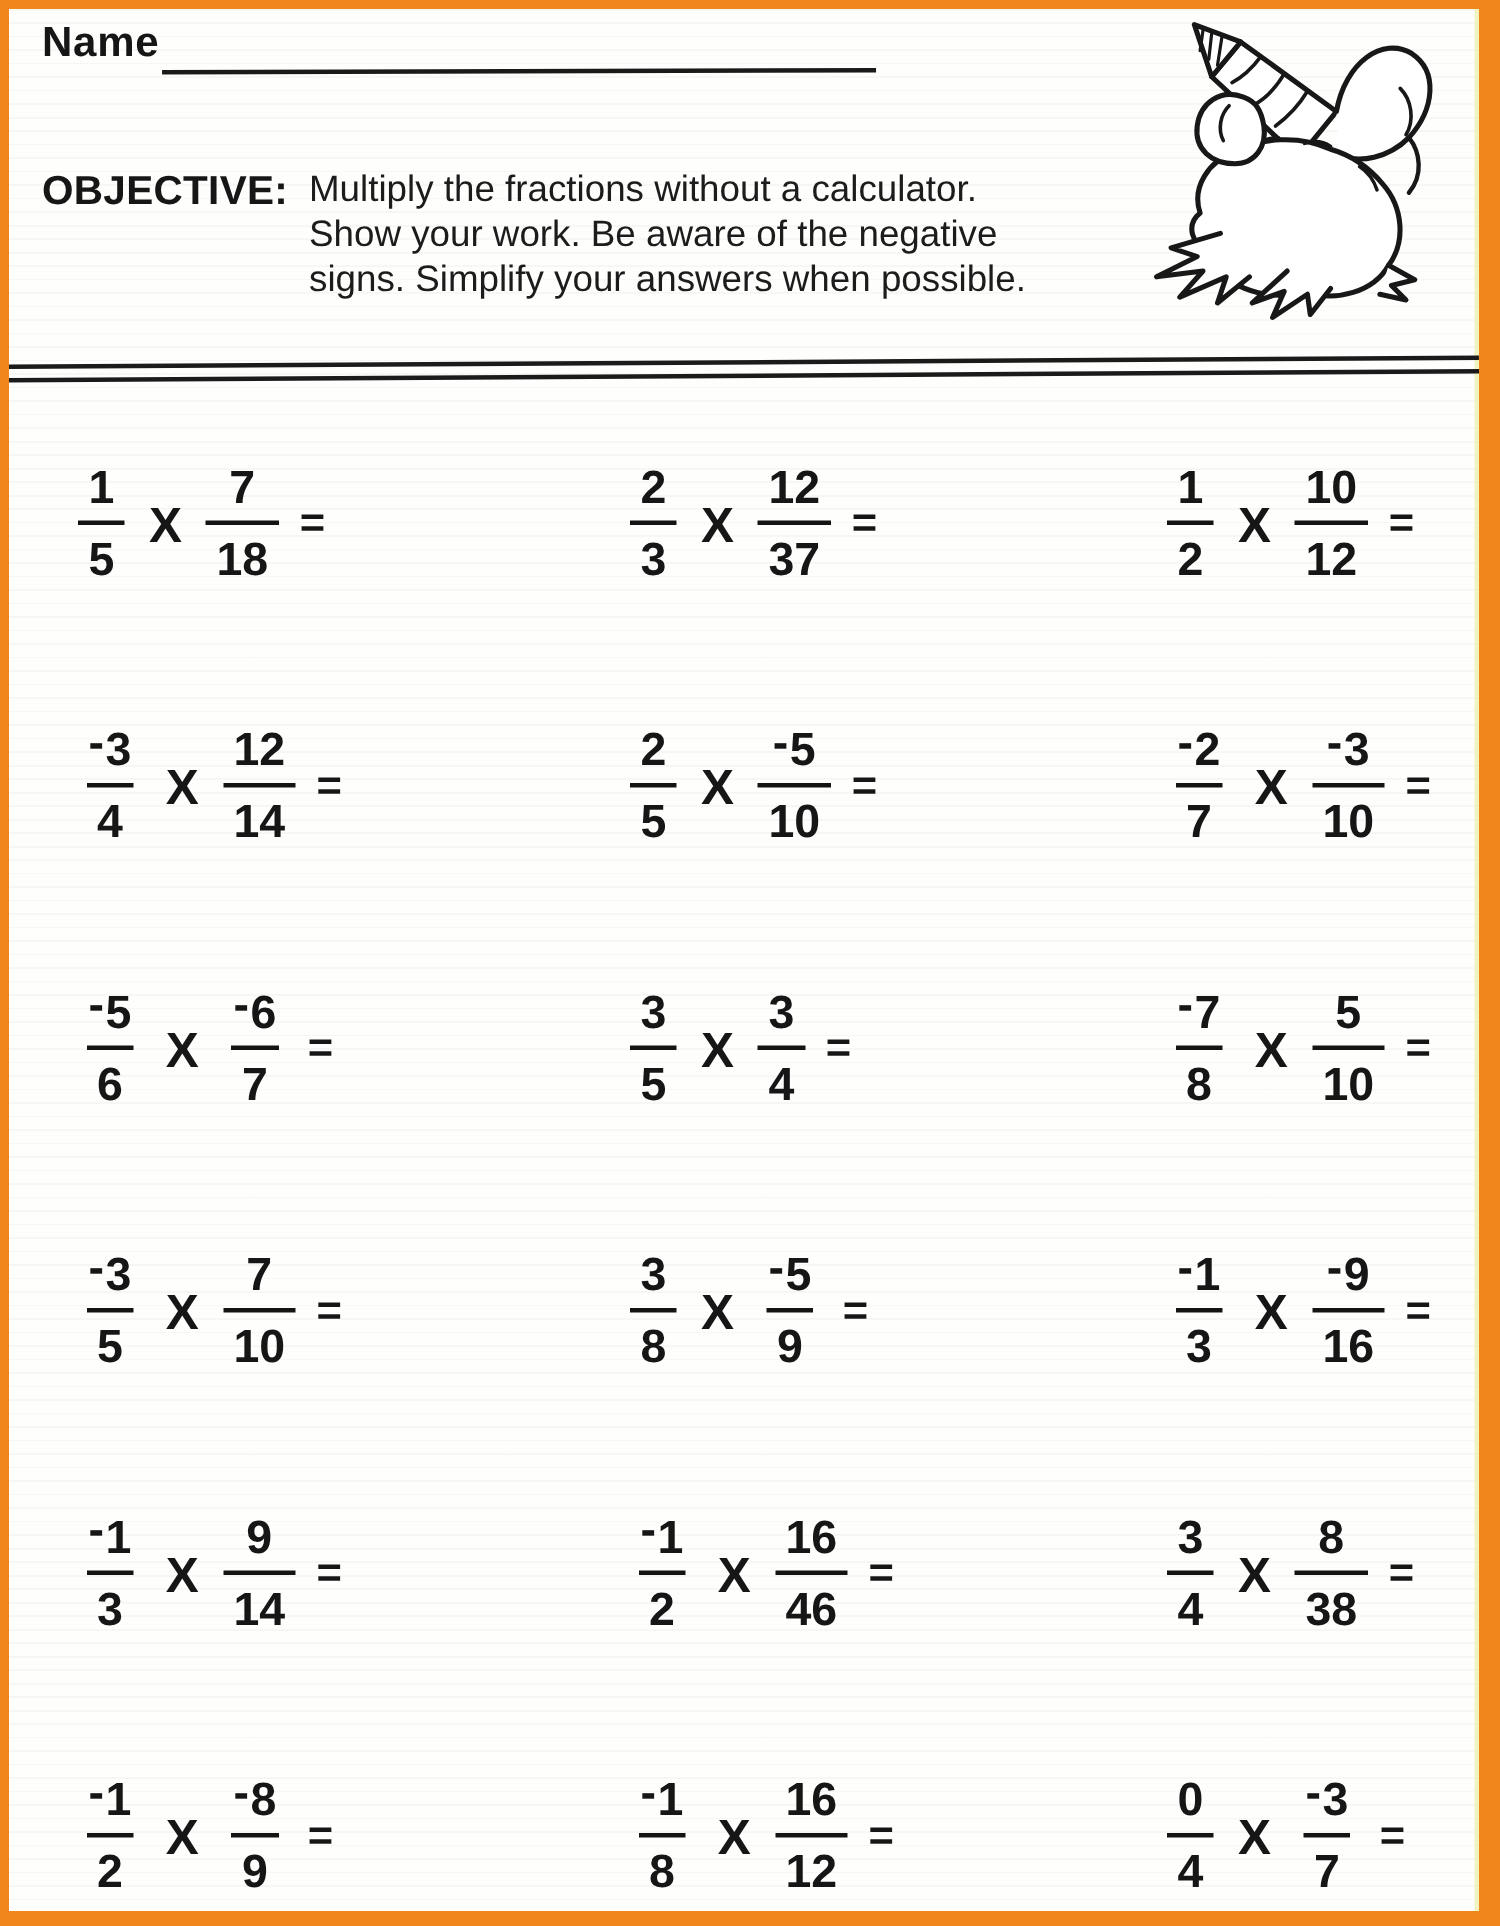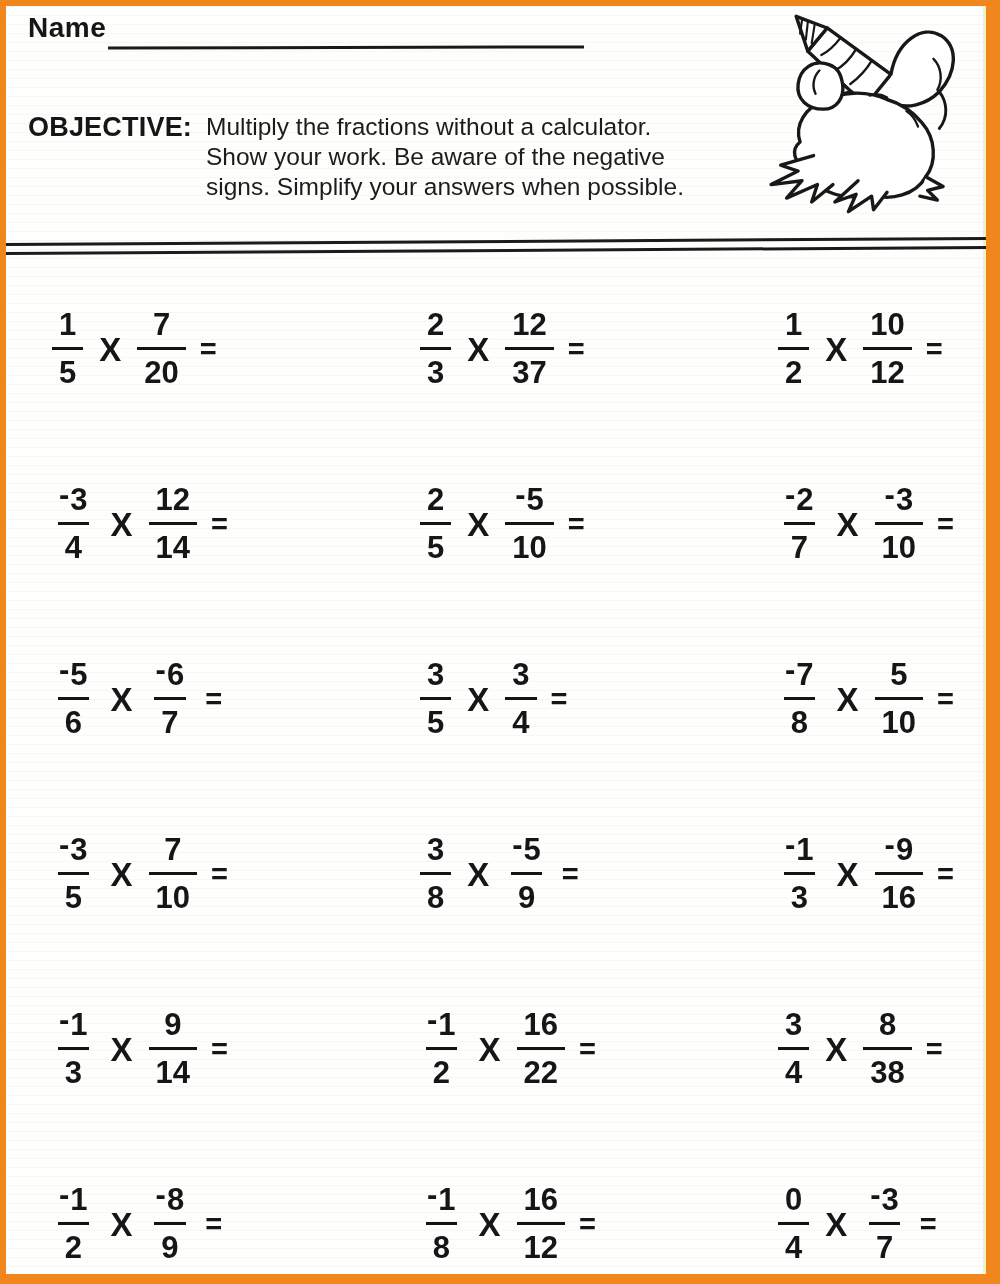--- a/index.html
+++ b/index.html
@@ -114,21 +114,21 @@
 
   <div class="problems">
       <div class="problem">
         <span class="frac">
           <span class="num">1</span>
           <span class="den">5</span>
         </span>
         <span class="op">X</span>
         <span class="frac">
           <span class="num">7</span>
-          <span class="den">20</span>
+          <span class="den">18</span>
         </span>
         <span class="eq">=</span>
         <span class="answer"></span>
       </div>
       <div class="problem">
         <span class="frac">
           <span class="num">2</span>
           <span class="den">3</span>
         </span>
         <span class="op">X</span>
@@ -283,21 +283,21 @@
         <span class="answer"></span>
       </div>
       <div class="problem">
         <span class="frac">
           <span class="num"><span class="sign">-</span>1</span>
           <span class="den">2</span>
         </span>
         <span class="op">X</span>
         <span class="frac">
           <span class="num">16</span>
-          <span class="den">22</span>
+          <span class="den">46</span>
         </span>
         <span class="eq">=</span>
         <span class="answer"></span>
       </div>
       <div class="problem">
         <span class="frac">
           <span class="num">3</span>
           <span class="den">4</span>
         </span>
         <span class="op">X</span>

